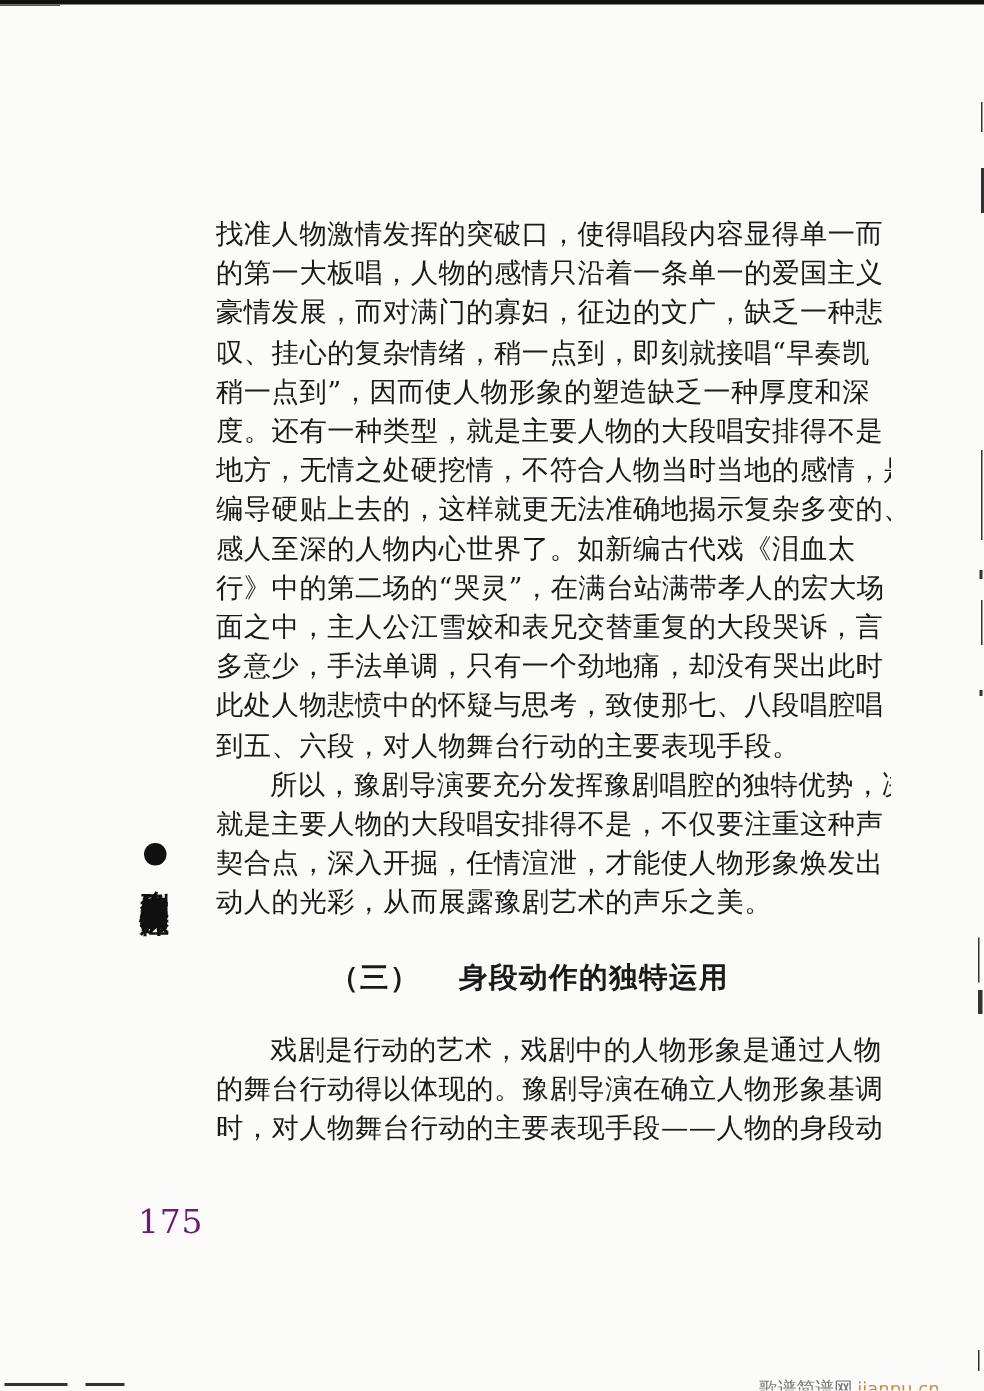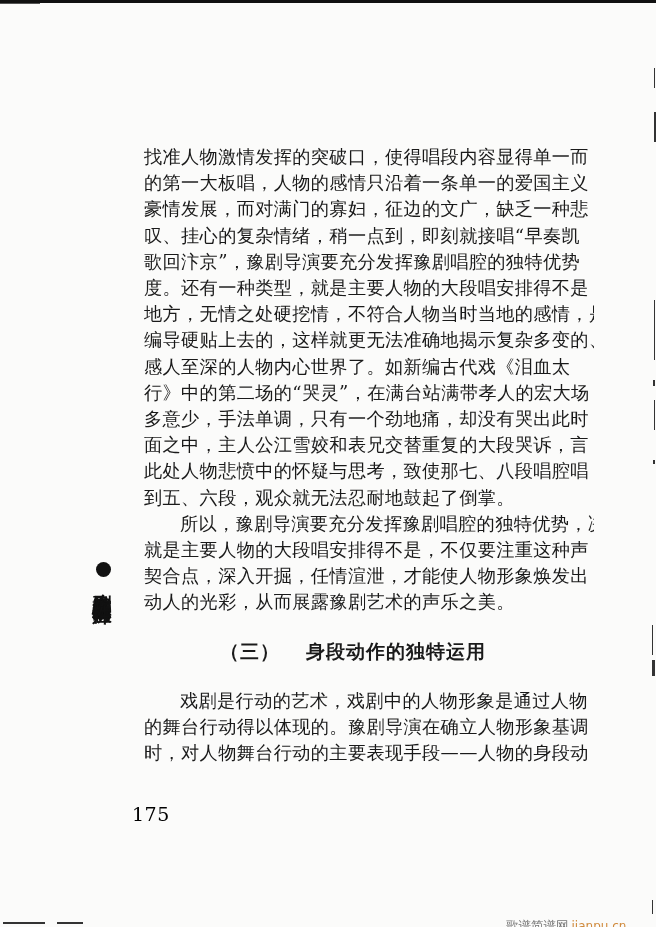--- a/index.html
+++ b/index.html
@@ -86,24 +86,23 @@
       font-weight: bold;
       font-size: 19px;
       letter-spacing: 1px;
       line-height: 22px;
       color: #111;
     }
     .page-number {
       position: absolute;
       left: 92px;
       top: 803px;
-      font-size: 19px;
-      color: #000000;
+      font-size: 22px;
+      color: #701a75;
       letter-spacing: 0.5px;
-      margin-left: 40px;
     }
     .watermark {
       position: absolute;
       left: 506px;
       top: 902px;
       font-size: 12.5px;
       color: #777;
       white-space: nowrap;
       margin-top: 16px;
     }
@@ -130,30 +129,30 @@
 <div class="top-rule"></div>
 <div class="top-rule-2"></div>
 
 <div class="page-body">
 
   <div class="para">
     <span class="line">找准人物激情发挥的突破口，使得唱段内容显得单一而</span>
     <span class="line">的第一大板唱，人物的感情只沿着一条单一的爱国主义</span>
     <span class="line">豪情发展，而对满门的寡妇，征边的文广，缺乏一种悲</span>
     <span class="line">叹、挂心的复杂情绪，稍一点到，即刻就接唱“早奏凯</span>
-    <span class="line">歌回汴京”，豫剧导演要充分发挥豫剧唱腔的独特优势</span>
+    <span class="line">稍一点到”，因而使人物形象的塑造缺乏一种厚度和深</span>
     <span class="line">度。还有一种类型，就是主要人物的大段唱安排得不是</span>
     <span class="line">地方，无情之处硬挖情，不符合人物当时当地的感情，是</span>
     <span class="line">编导硬贴上去的，这样就更无法准确地揭示复杂多变的、</span>
     <span class="line">感人至深的人物内心世界了。如新编古代戏《泪血太</span>
     <span class="line">行》中的第二场的“哭灵”，在满台站满带孝人的宏大场</span>
+    <span class="line">面之中，主人公江雪姣和表兄交替重复的大段哭诉，言</span>
     <span class="line">多意少，手法单调，只有一个劲地痛，却没有哭出此时</span>
-    <span class="line">面之中，主人公江雪姣和表兄交替重复的大段哭诉，言</span>
     <span class="line">此处人物悲愤中的怀疑与思考，致使那七、八段唱腔唱</span>
-    <span class="line">到五、六段，观众就无法忍耐地鼓起了倒掌。</span>
+    <span class="line">到五、六段，对人物舞台行动的主要表现手段。</span>
   </div>
 
   <div class="para">
     <span class="line indent">所以，豫剧导演要充分发挥豫剧唱腔的独特优势，决</span>
     <span class="line">就是主要人物的大段唱安排得不是，不仅要注重这种声</span>
     <span class="line">契合点，深入开掘，任情渲泄，才能使人物形象焕发出</span>
     <span class="line">动人的光彩，从而展露豫剧艺术的声乐之美。</span>
   </div>
 
   <div class="section-heading">

